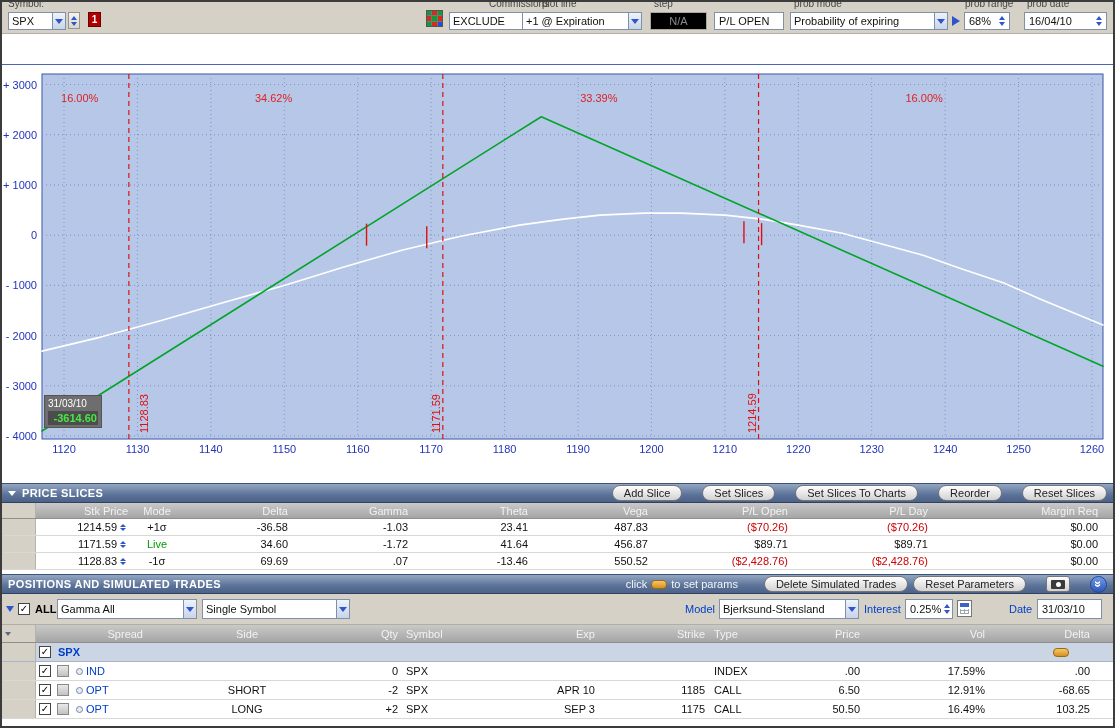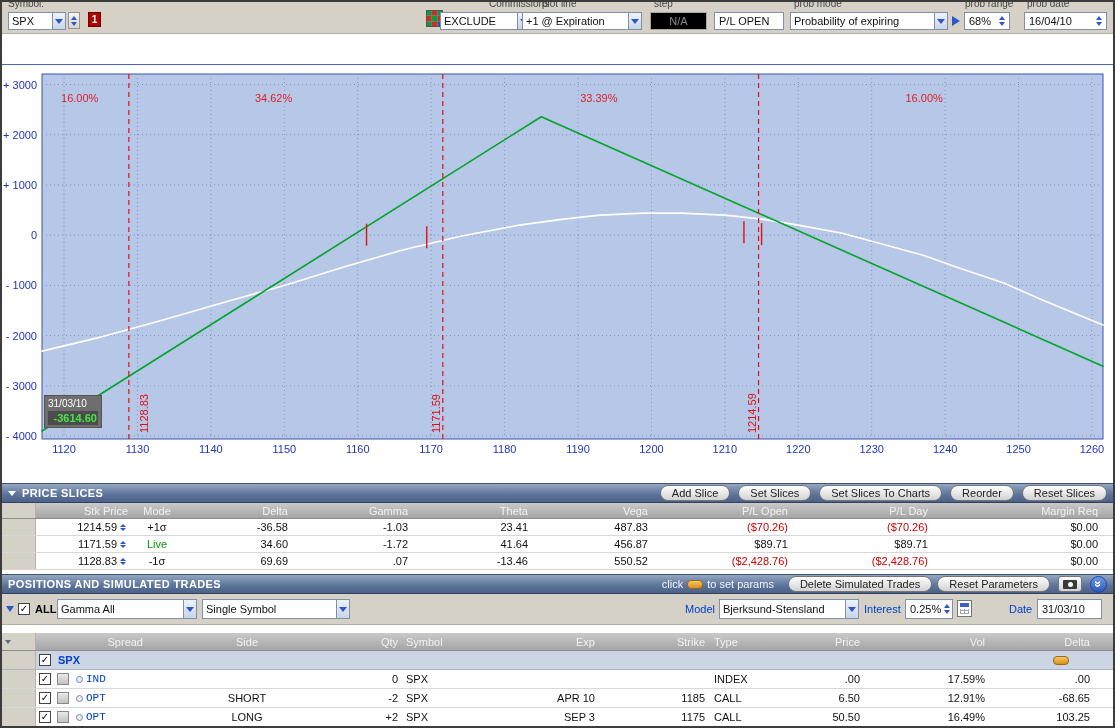--- a/index.html
+++ b/index.html
@@ -35,46 +35,46 @@
   
   .chart-wrap{position:absolute;top:62px;left:0;width:1115px;height:420px;background:#fff;border-top:1px solid #4a66b0;}
   .crosshair-tip{position:absolute;left:42px;top:330px;width:58px;background:#6e6e6e;border:1px solid #555;padding:2px 3px;}
   .tip-date{color:#fff;font-size:10px;}
   .tip-value{color:#46e846;font-size:11px;font-weight:bold;background:#4c4c4c;margin-top:2px;padding:1px 1px;text-align:right;}
 
   
   .section-bar{position:absolute;left:0;right:0;height:20px;background:linear-gradient(180deg,#94a7c1,#5b7299 60%,#4c6288);display:flex;align-items:center;color:#fff;font-size:11px;font-weight:bold;padding:0 6px;gap:6px;border-top:1px solid #3e5379;border-bottom:1px solid #31415f;}
   .bar-title{letter-spacing:.4px;white-space:nowrap;}
   .bar-tri{width:0;height:0;border-left:4px solid transparent;border-right:4px solid transparent;border-top:5px solid #fff;display:inline-block;}
-  .bar-right{margin-left:auto;display:flex;align-items:center;gap:8px;}
+  .bar-right{margin-left:auto;display:flex;align-items:center;gap:20px;}
   .btn{height:16px;border:1px solid #76767a;border-radius:8px;background:linear-gradient(#fefefe,#d2d2d2);font-size:11px;color:#222;padding:0 11px;white-space:nowrap;cursor:default;}
   .bar-hint{font-weight:normal;font-size:11px;color:#f2f4f8;display:flex;align-items:center;gap:4px;margin-right:6px;}
   .params-icon{width:16px;height:9px;border-radius:4px;background:linear-gradient(#f5c76a,#d8901f);border:1px solid #9a6a14;display:inline-block;}
   .camera-btn{width:24px;height:16px;border:1px solid #76767a;border-radius:3px;background:linear-gradient(#fdfdfd,#d2d2d2);display:flex;align-items:center;justify-content:center;}
   .camera-body{width:14px;height:9px;background:#3a3a3a;border-radius:1px;position:relative;}
   .camera-body::after{content:"";position:absolute;left:4.5px;top:2px;width:5px;height:5px;border-radius:50%;background:#fff;}
   .chev-btn{width:17px;height:17px;border-radius:50%;background:linear-gradient(#6f9ae6,#2d57b4);border:1px solid #24459a;color:#fff;display:flex;align-items:center;justify-content:center;overflow:hidden;}
   .chev-btn .g{transform:rotate(90deg);font-weight:bold;font-size:12px;line-height:1;}
 
   
   .thead{display:flex;height:16px;background:linear-gradient(#c9c9c9,#a5a5a5);border-bottom:1px solid #8e8e8e;color:#f2f2f2;font-size:11px;align-items:center;}
   .hcell{padding:0 4px;white-space:nowrap;overflow:hidden;}
   .gutter{width:34px;align-self:stretch;background:#d5d1c7;border-right:1px solid #b6b2aa;flex:none;display:flex;align-items:center;justify-content:flex-start;padding-left:3px;}
   .trow{display:flex;height:17px;background:#fff;border-bottom:1px solid #d8d8d8;font-size:11px;align-items:center;color:#111;}
   .cell{padding:0 4px;white-space:nowrap;overflow:hidden;}
   #slices-table{position:absolute;top:501px;left:0;right:0;}
-  #positions-table{position:absolute;top:623px;left:0;right:0;margin-top:8px;}
+  #positions-table{position:absolute;top:623px;left:0;right:0;}
   #positions-table .thead{height:18px;}
   #positions-table .trow{height:19px;}
   .group-row{display:flex;height:19px;background:#ccd5e3;border-bottom:1px solid #a9b4c6;align-items:center;font-size:11px;}
   .cb{width:12px;height:12px;border:1px solid #444;background:#fff;display:inline-flex;align-items:center;justify-content:center;flex:none;}
   .cb.checked::after{content:"\2713";font-size:10px;line-height:1;color:#000;}
   .mini-btn{width:12px;height:12px;border:1px solid #888;background:linear-gradient(#e9e9e9,#c2c2c2);flex:none;}
   .bullet{width:7px;height:7px;border:1px solid #7787a8;border-radius:50%;background:#e8edf5;display:inline-block;margin-right:3px;flex:none;}
-  .instr-label{color:#0040c8;font-family:Liberation Mono, monospace;}
+  .instr-label{color:#0040c8;}
   .group-sym{color:#0040c8;font-weight:bold;}
   .sp-mini{display:inline-flex;flex-direction:column;gap:1px;margin-left:3px;}
   .sp-mini .sp-t{border-left-width:3px;border-right-width:3px;border-bottom-width:3px;}
   .sp-mini .sp-b{border-left-width:3px;border-right-width:3px;border-top-width:3px;}
 
   
   .filter-row{position:absolute;top:592px;left:0;right:0;height:31px;background:#d5d1c7;border-bottom:1px solid #b2aea4;font-size:11px;}
   .filter-row .blue-label{position:absolute;top:9px;color:#0040c8;}
   .collapse-tri{position:absolute;left:4px;top:12px;width:0;height:0;border-left:4px solid transparent;border-right:4px solid transparent;border-top:6px solid #2f55cc;}
   .calc-icon{position:absolute;width:15px;height:17px;border:1px solid #76767a;background:#fff;}
@@ -113,21 +113,21 @@
         <span></span>
         <span></span>
         <span></span>
         <span></span>
         <span></span>
         <span></span>
         <span></span>
         <span></span>
     </span>
 
-    <div class="dropdown" style="left:438px;top:10px;width:91px">
+    <div class="dropdown" style="left:447px;top:10px;width:91px">
       <span class="dd-text">EXCLUDE</span>
       <span class="dd-arrow">
           <span class="tri-down"></span>
         </span>
     </div>
 
     <div class="dropdown" style="left:520px;top:10px;width:120px">
       <span class="dd-text">+1 @ Expiration</span>
       <span class="dd-arrow">
           <span class="tri-down"></span>

